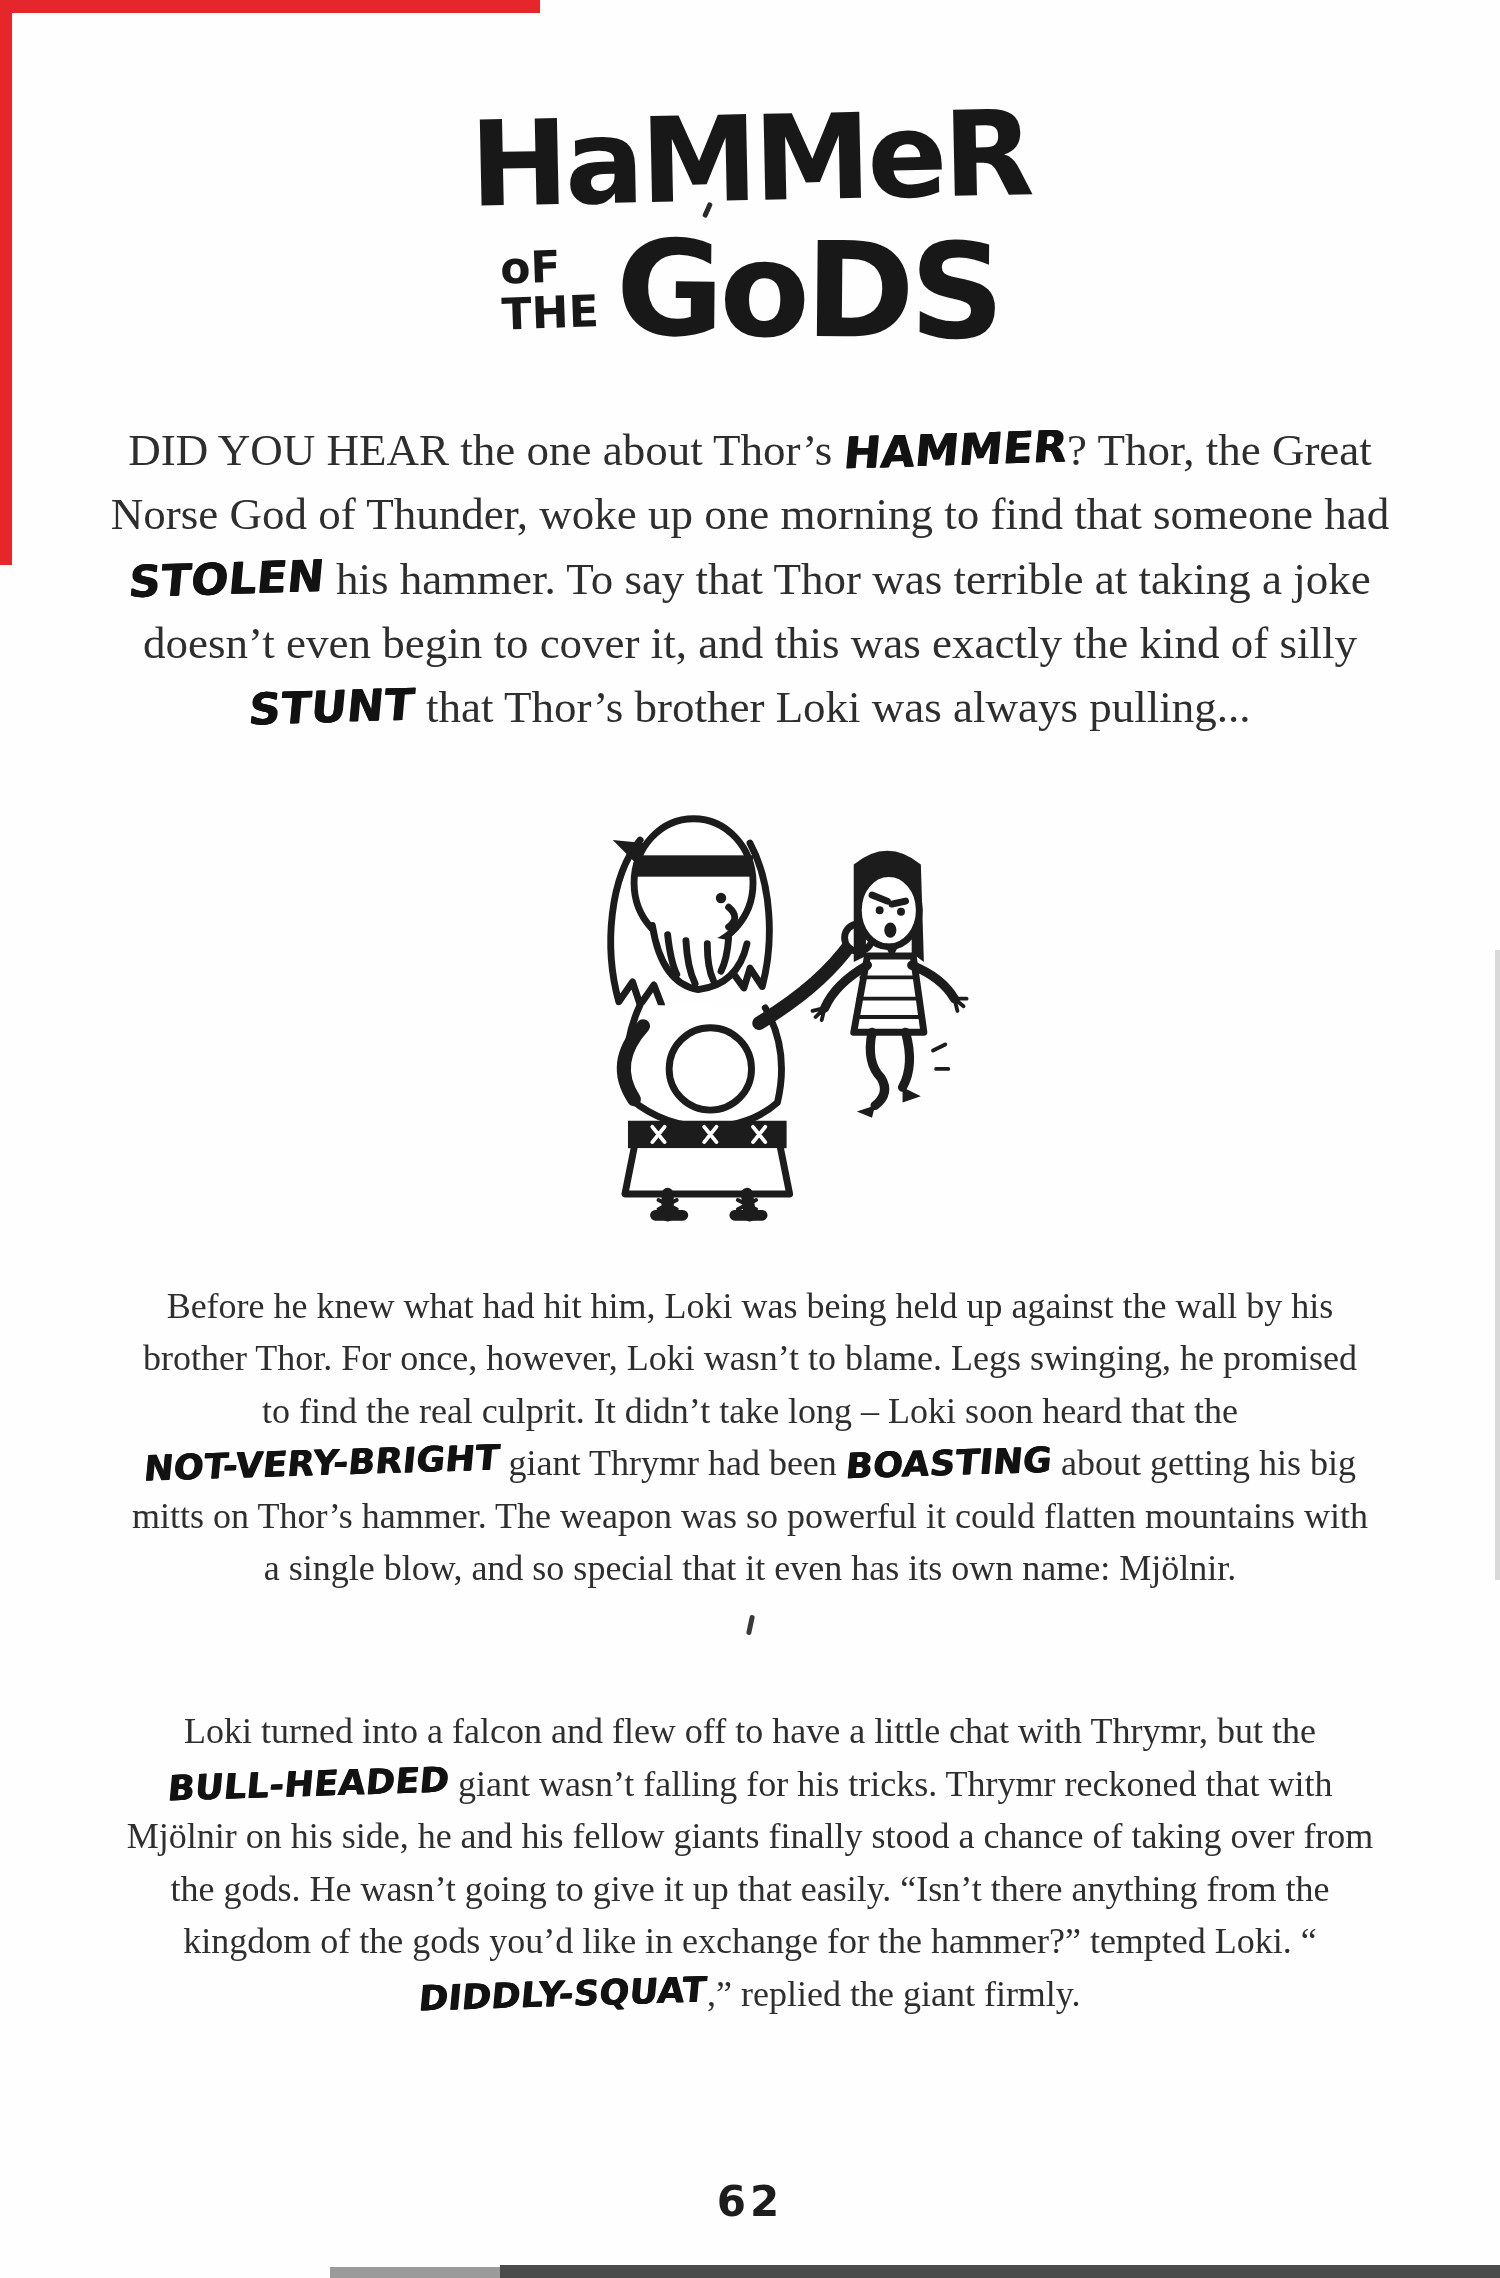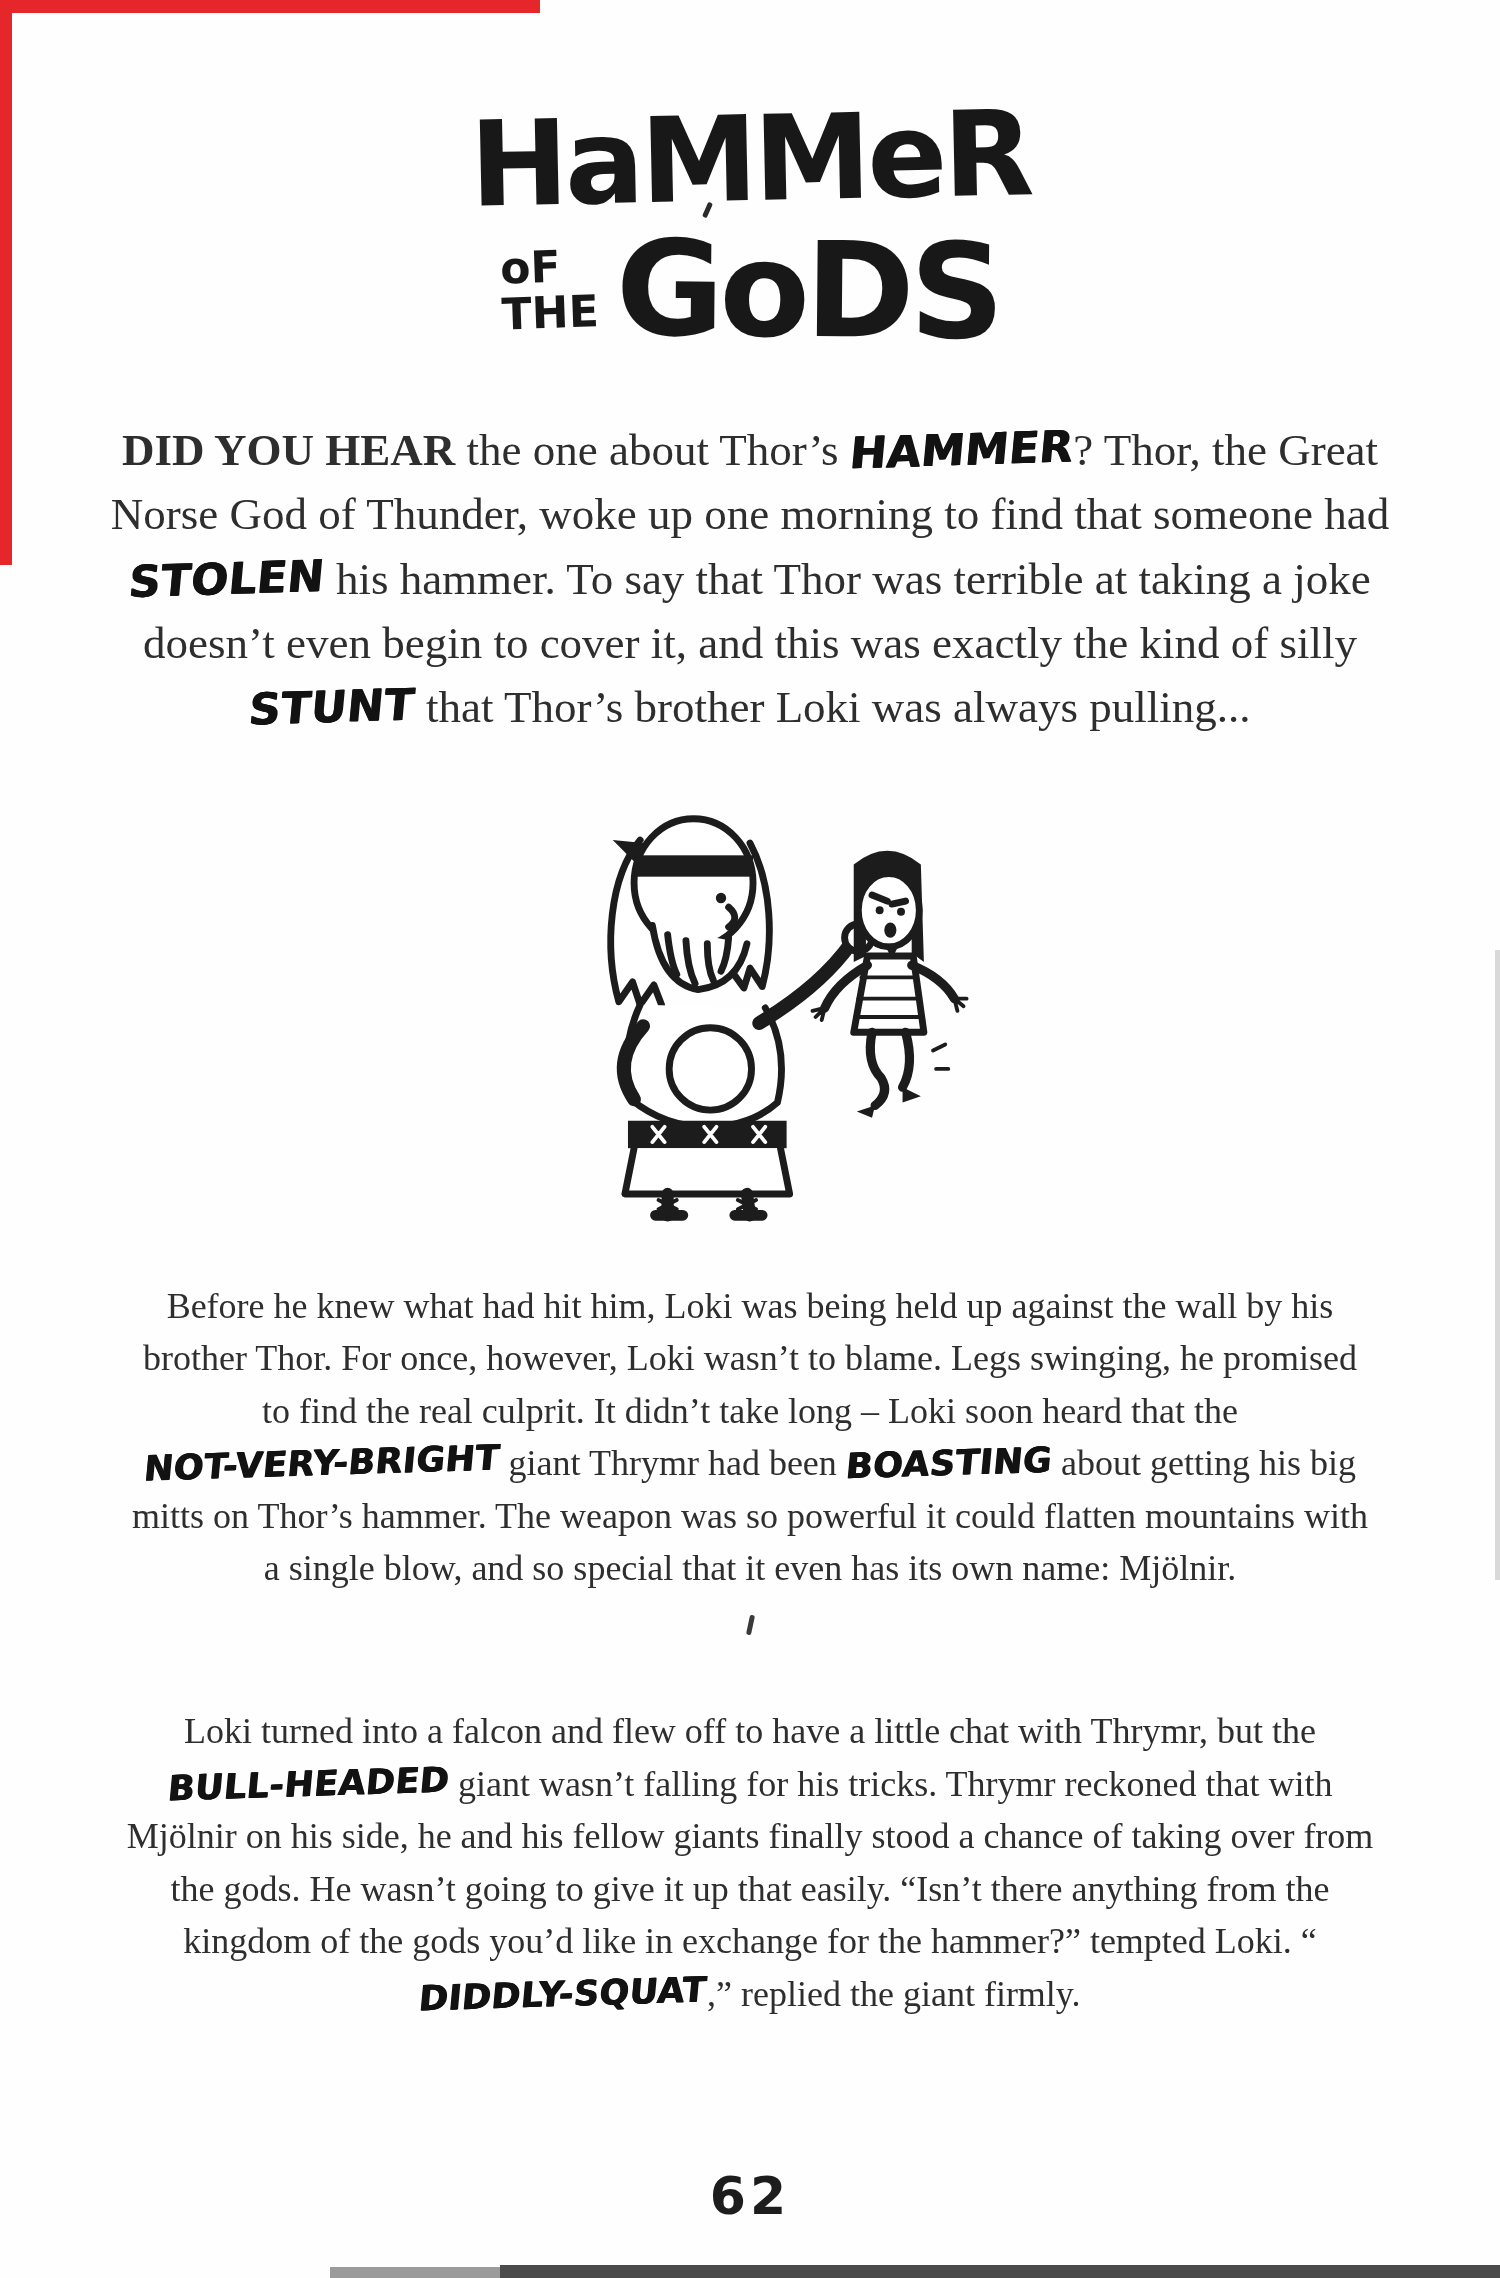--- a/index.html
+++ b/index.html
@@ -36,40 +36,40 @@
   .intro{
     width:1280px;margin:62px auto 0 auto;text-align:center;
     font-size:45px;line-height:1.43;
   }
   .body-para{
     width:1250px;margin:0 auto;text-align:center;
     font-size:36px;line-height:1.46;
   }
   .para2{margin-top:54px;}
   .para3{margin-top:70px;}
-  .seg-bold{font-weight:bold;}
+  .seg-bold{font-weight:normal;}
   .seg-scratch{
     font-family:"DejaVu Sans", sans-serif;
     font-weight:bold;color:#121212;
     display:inline-block;
     transform:rotate(-1.8deg) skewX(-7deg);
     letter-spacing:0.5px;font-size:0.97em;
     text-shadow:0.7px 0 #121212,-0.4px 0 #121212;
   }
 
   
   .figure{margin:36px auto 0 auto;width:470px;text-align:center;}
   .figure svg{display:block;margin:0 auto;}
 
   .ink-speck{width:5px;height:20px;background:#3a3a3a;border-radius:2px;
     margin:20px auto 0 auto;transform:rotate(12deg);}
 
   .page-number{
     position:absolute;left:0;right:0;bottom:52px;
-    text-align:center;font-size:52px;font-weight:bold;
+    text-align:center;font-size:42px;font-weight:bold;
     letter-spacing:4px;color:#1d1d1d;
     font-family:"DejaVu Sans", sans-serif;
   }
 </style>
 </head>
 <body>
 
 <div class="page">
 
   <div class="edge top-red"></div>

